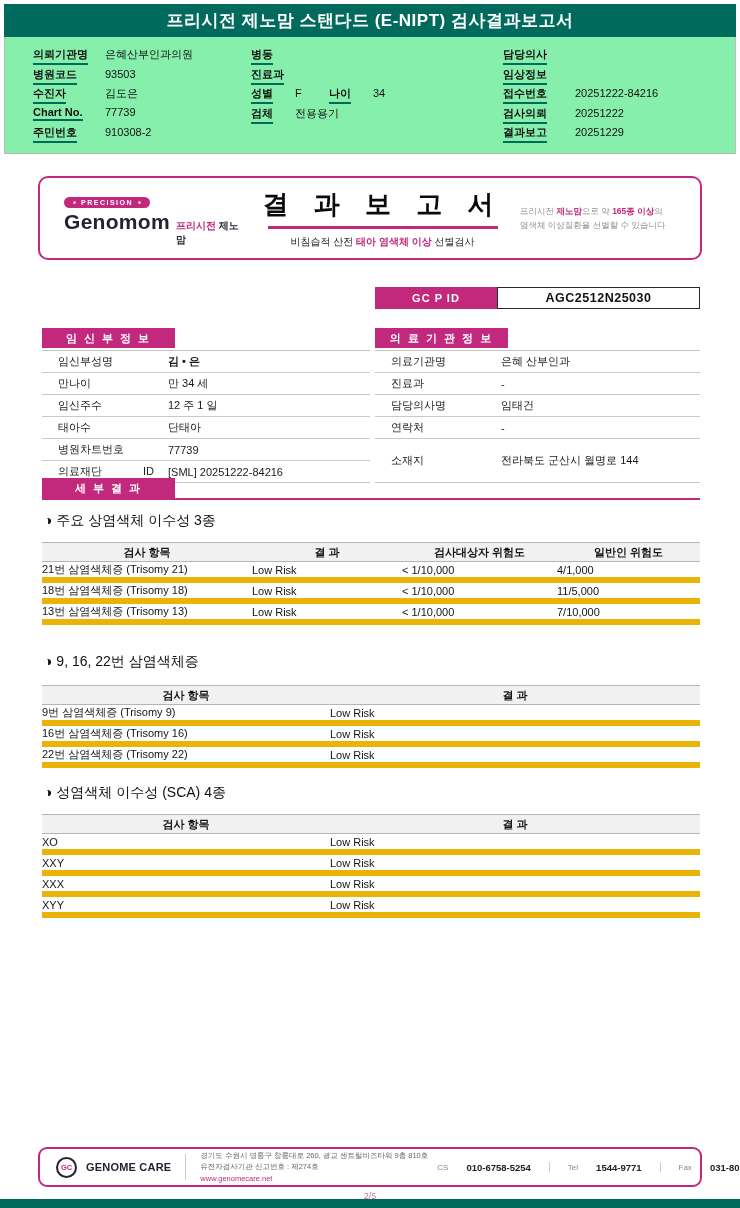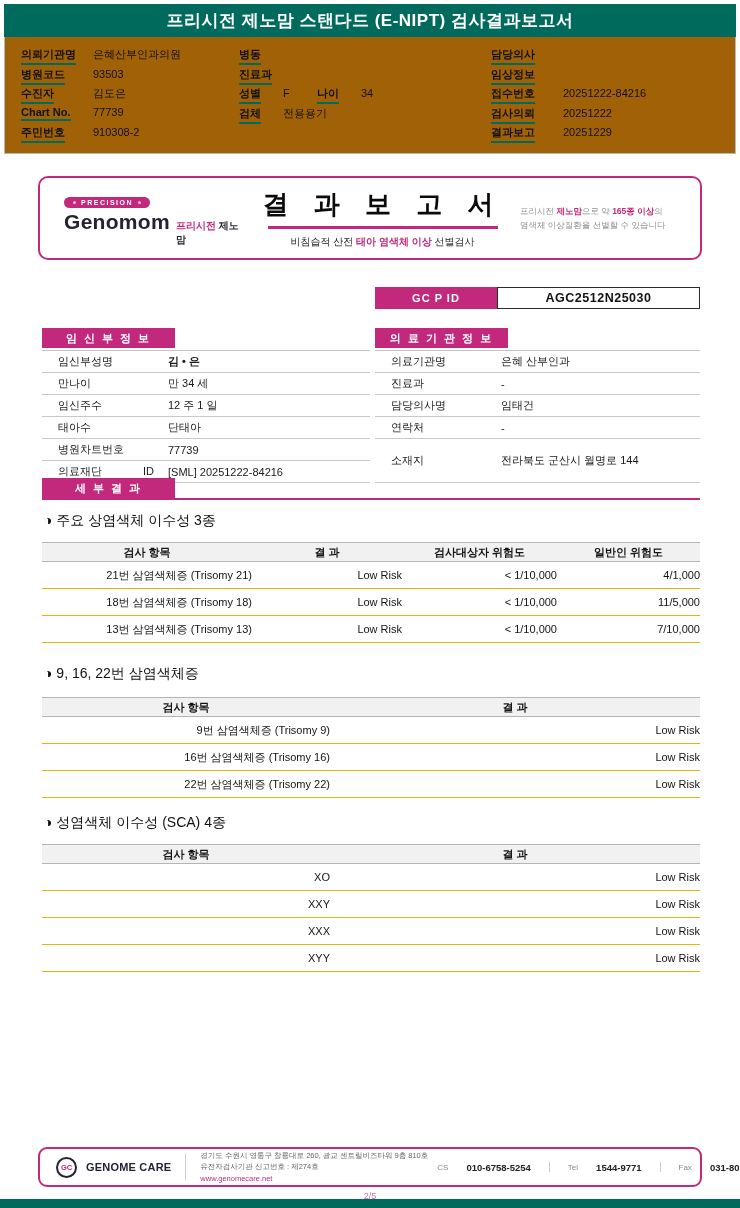--- a/index.html
+++ b/index.html
@@ -4,21 +4,21 @@
 <style>
   *{margin:0;padding:0;box-sizing:border-box}
   html,body{background:#fff}
   body{width:740px;height:1208px;font-family:"Liberation Sans","DejaVu Sans",sans-serif;color:#111}
   .page{position:relative;width:740px;height:1208px;background:#fff;overflow:hidden}
 
   
   .top-bar{position:absolute;top:4px;left:4px;right:4px;height:33px;background:#006A5C;color:#fff;
     font-size:17px;font-weight:700;text-align:center;line-height:33px;letter-spacing:.5px}
   .patient-header{position:absolute;top:37px;left:4px;right:4px;height:117px;border:1px solid #b9b9b9;border-top:none;
-    padding:10px 14px 0 16px;display:grid;grid-template-columns:218px 252px 1fr;background:#a16207}
+    padding:10px 14px 0 28px;display:grid;grid-template-columns:218px 252px 1fr;background:#86efac}
   .ph-col{display:flex;flex-direction:column}
   .ph-row{display:flex;align-items:baseline;height:19.5px;font-size:11px}
   .ph-lbox{display:inline-block;width:72px;flex:0 0 auto}
   .ph-lbox.sm{width:44px}
   .ph-label{display:inline-block;font-weight:700;border-bottom:2px solid #006A5C;padding-bottom:1px;color:#111}
   .ph-value{color:#111}
   .ph-vfix{display:inline-block;width:34px}
 
   
   .brand-card{position:absolute;top:176px;left:38px;right:38px;height:84px;border:2px solid #C2297C;border-radius:10px;
@@ -58,23 +58,23 @@
   .info-value{flex:1;padding-left:8px;color:#1a1a1a}
   .b{font-weight:700}
 
   
   .results{position:absolute;top:478px;left:42px;right:40px}
   .results-head{border-bottom:2.5px solid #C2297C;padding-bottom:0}
   .sub-heading{font-size:14px;color:#101010;margin:12px 0 0 2px}
   .rtable{width:100%;font-size:11px;color:#141414}
   .rtable .thead{display:grid;height:20px;align-items:center;background:#F1F1F1;
     border-top:1px solid #b5b5b5;border-bottom:1px solid #b5b5b5;font-weight:700;text-align:center}
-  .rtable .trow{display:grid;height:27px;align-items:center;border-bottom:1px solid #eab308;text-align:right}
+  .rtable .trow{display:grid;height:21px;align-items:center;border-bottom:6px solid #eab308;text-align:left}
   .t4{grid-template-columns:210px 150px 155px 1fr}
-  .t2{grid-template-columns:288px 1fr}.mt12{margin-top:12px}.mt14{margin-top:14px}.mt16{margin-top:16px}.mt26{margin-top:22px}
+  .t2{grid-template-columns:288px 1fr}.mt12{margin-top:12px}.mt14{margin-top:14px}.mt16{margin-top:16px}.mt26{margin-top:28px}
 
   
   .footer-card{position:absolute;top:1147px;left:38px;right:38px;height:40px;border:2px solid #C2297C;border-radius:9px;
     display:flex;align-items:center;padding:0 16px;gap:9px;background:#fff}
   .gc-mark{width:21px;height:21px;border-radius:50%;border:2.5px solid #232334;color:#C2297C;font-size:7.5px;font-weight:800;
     display:flex;align-items:center;justify-content:center;flex:0 0 auto}
   .gc-name{font-size:11px;font-weight:800;color:#232334;letter-spacing:.2px;white-space:nowrap}
   .f-div{width:1px;height:26px;background:#ccc;margin:0 5px;flex:0 0 auto}
   .f-addr{font-size:7.5px;color:#666;line-height:1.55;white-space:nowrap}
   .f-web{color:#C2297C;font-weight:400}

